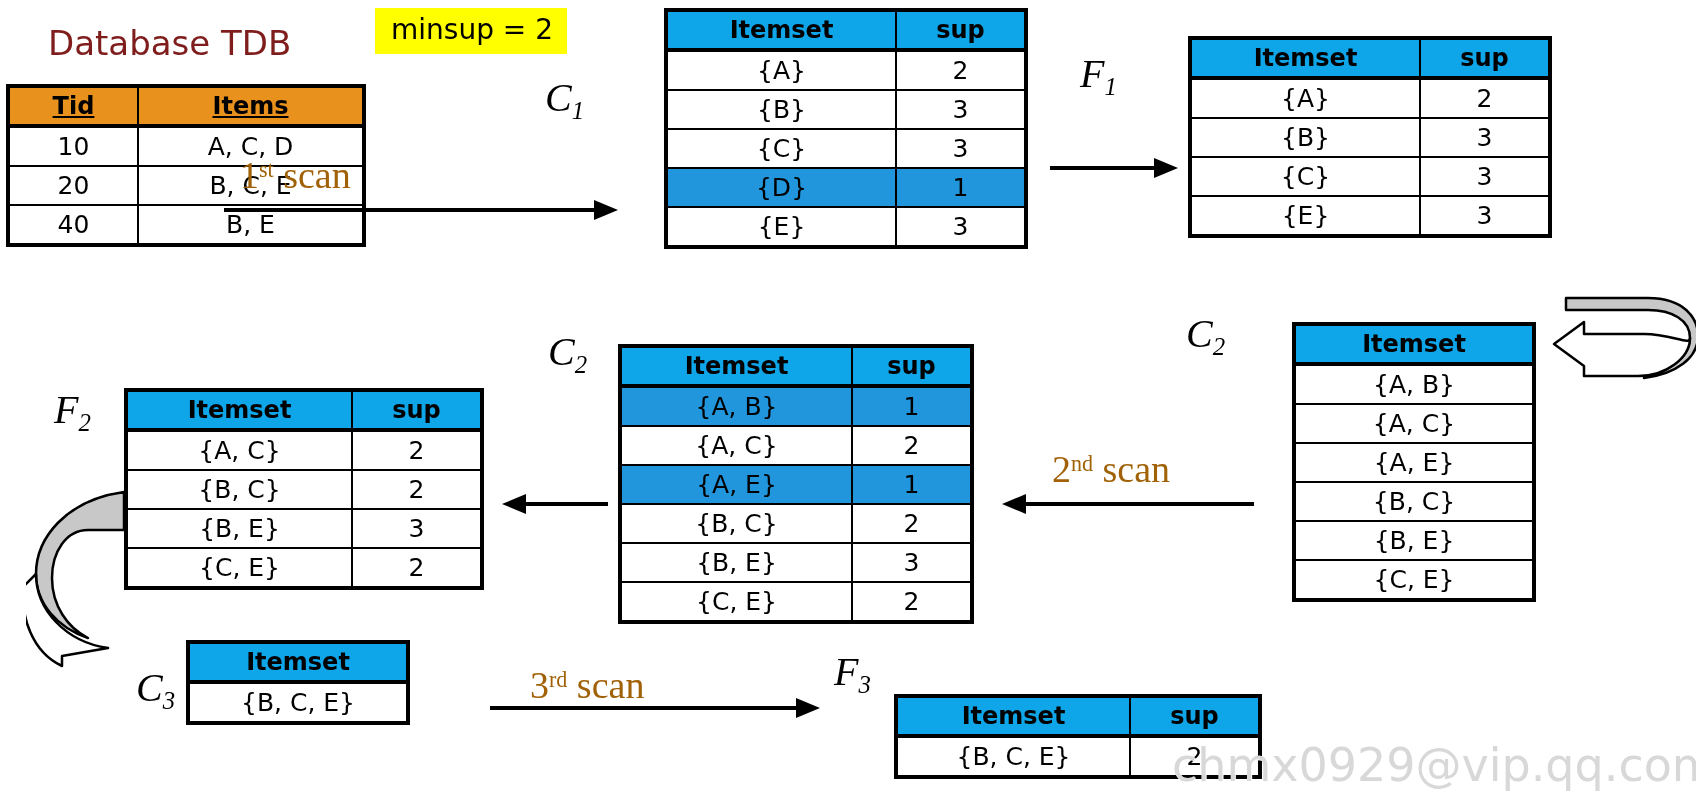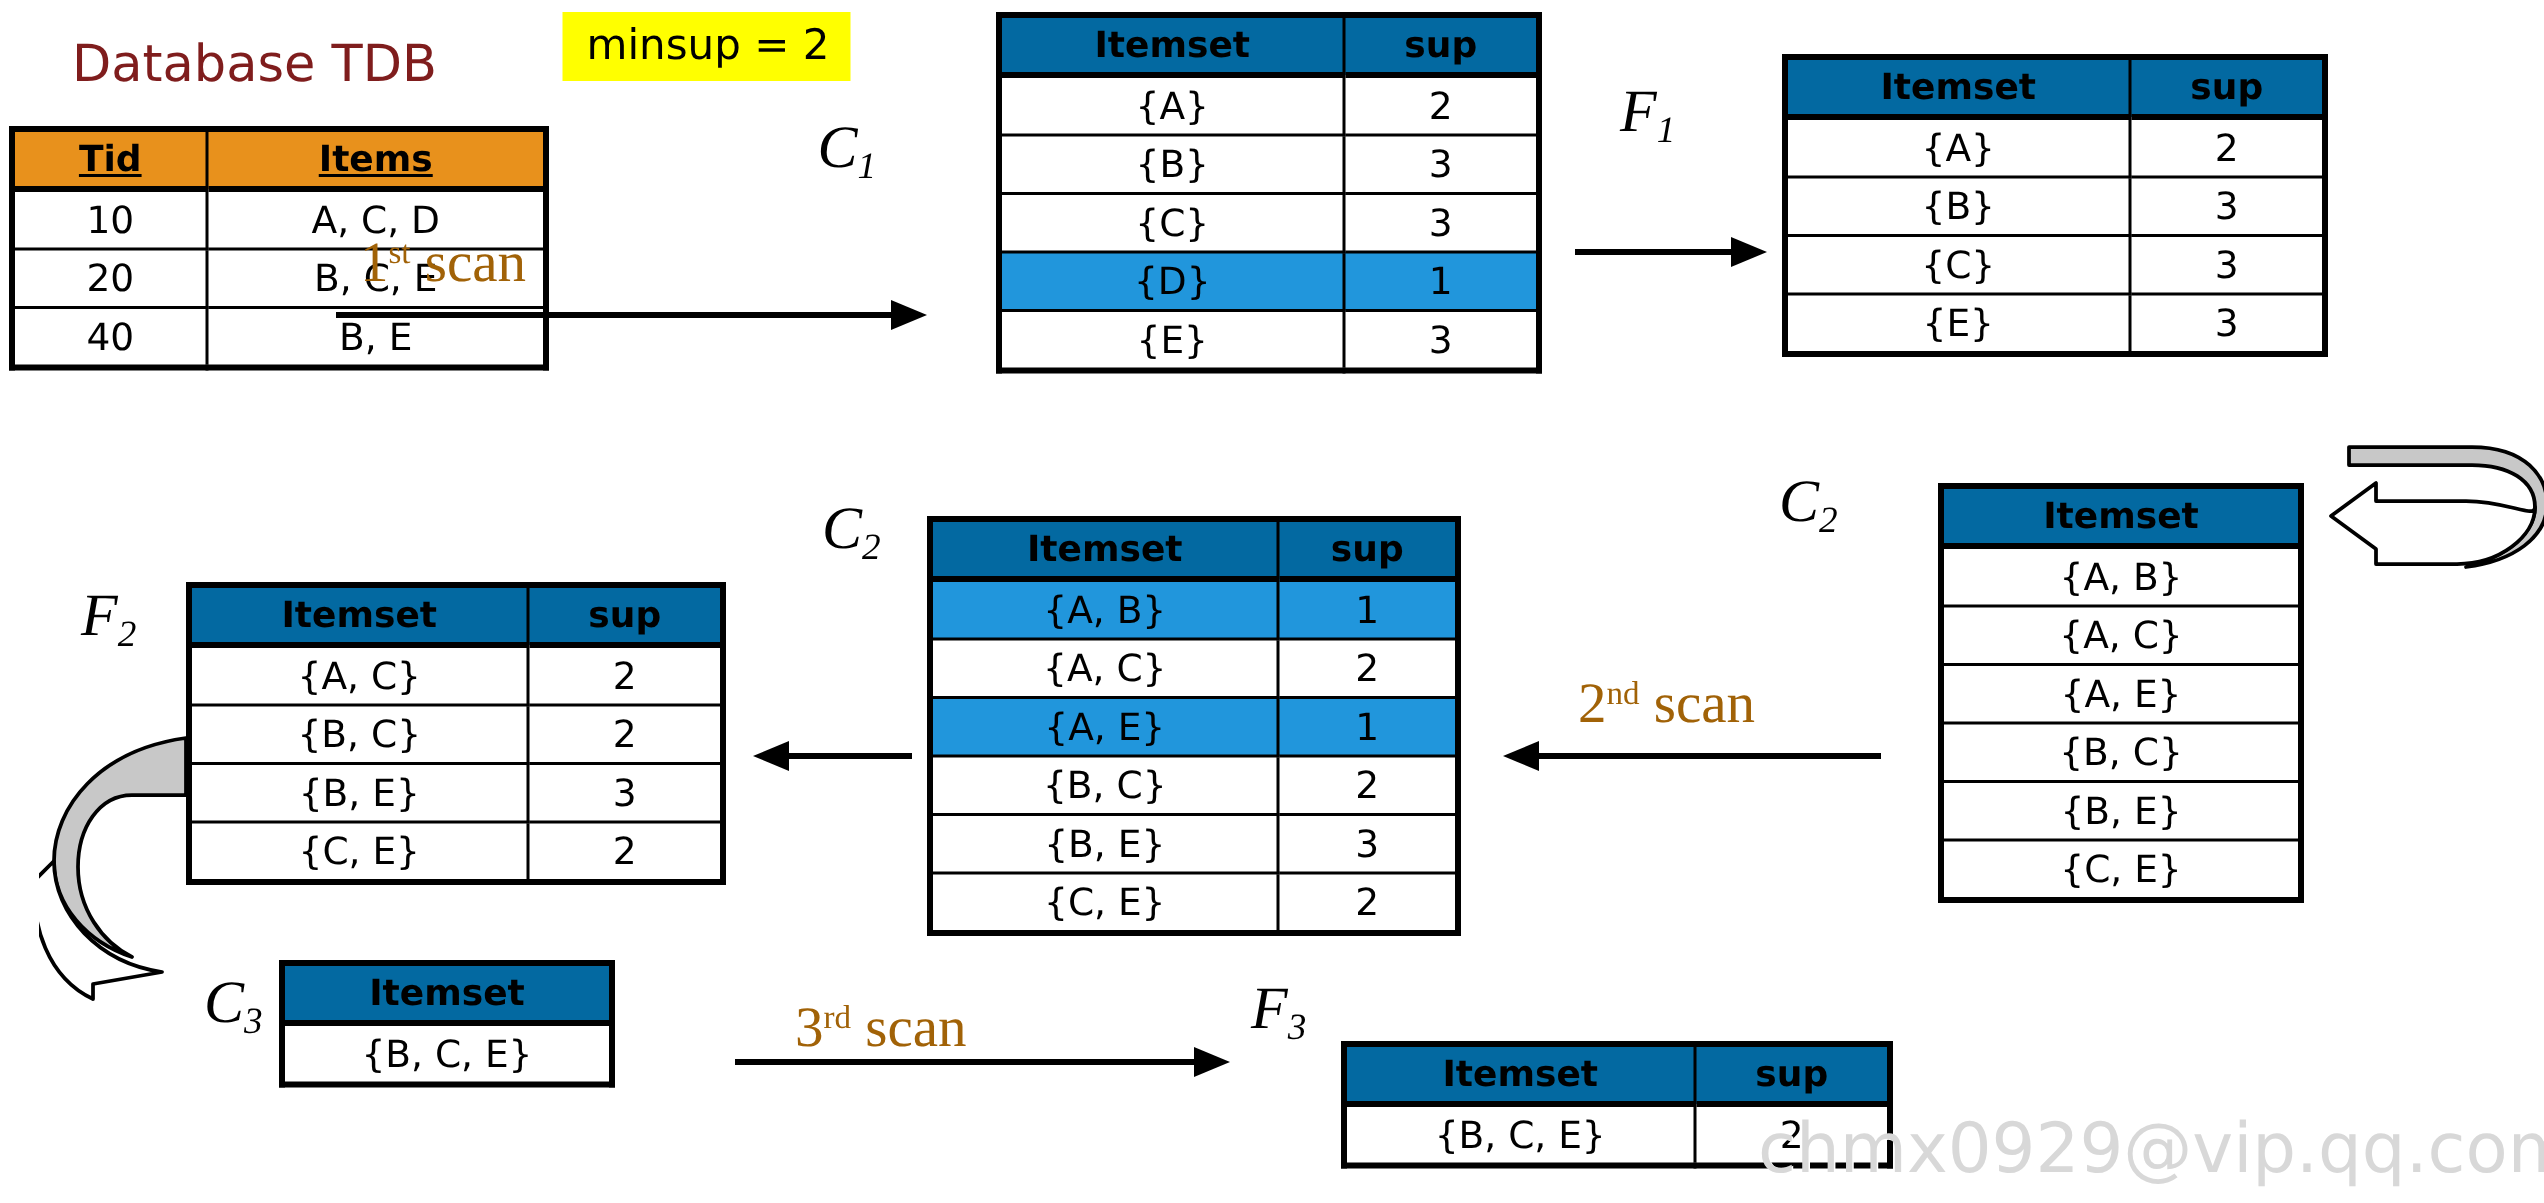--- a/index.html
+++ b/index.html
@@ -41,21 +41,21 @@
     font-weight: 400;
     white-space: nowrap;
   }
   .tbl th {
     font-weight: bold;
     font-family: "DejaVu Sans", sans-serif;
     font-size: 24px;
     border-bottom: 4px solid #000;
   }
   .hdr-orange th { background: #E8911C; text-decoration: underline; }
-  .hdr-brick  th { background: #0369a1; }
+  .hdr-brick  th { background: #0ea5e9; }
   .row-blue td  { background: #2196DC; }
 
   
   .mathlabel {
     position: absolute;
     font-family: "Liberation Serif", serif;
     font-style: italic;
     font-size: 40px;
     color: #000;
     line-height: 1;
@@ -372,21 +372,21 @@
   </table>
 
   <svg class="arrow" style="left:26px; top:470px;" width="110" height="200">
     <path d="M 98 22 L 98 60 L 62 60 C 40 60 26 82 26 108
              C 26 136 42 158 62 168 C 32 158 10 134 10 104
              C 10 68 40 30 98 22 Z" fill="#C8C8C8" stroke="#000" stroke-width="2.5" stroke-linejoin="round"></path>
     <path d="M 10 104 C 10 140 40 172 82 178 L 36 186 L 36 196
              C 6 182 -6 146 -2 116 Z" fill="#ffffff" stroke="#000" stroke-width="2.5" stroke-linejoin="round"></path>
   </svg>
 
-  <div class="mathlabel" style="left:136px; top:648px;">
+  <div class="mathlabel" style="left:136px; top:668px;">
     <span>C</span><sub>3</sub>
   </div>
 
   <table class="tbl hdr-brick" id="c3-table" style="left:186px; top:640px; width:220px;">
     <colgroup>
         <col style="width:220px">
       </colgroup>
     <thead>
       <tr>
         <th>Itemset</th>

